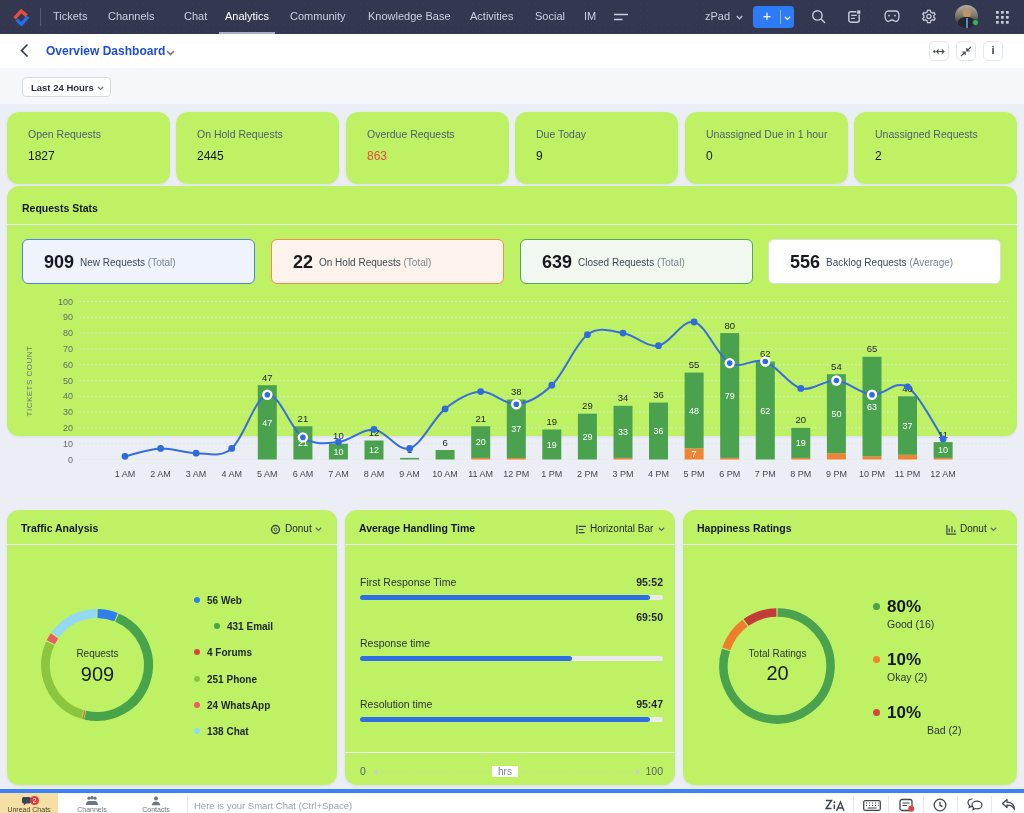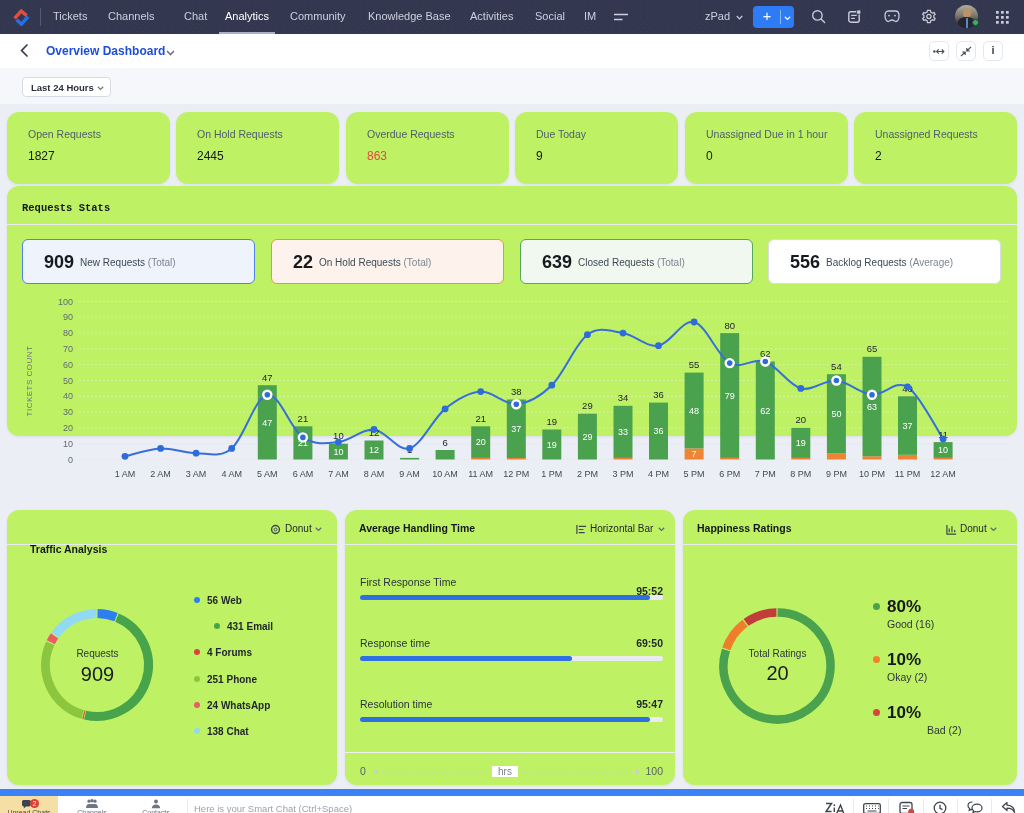--- a/index.html
+++ b/index.html
@@ -46,21 +46,21 @@
 
 .leg { position:absolute; font-size:10px; font-weight:bold; color:#23272c; }
 .leg .dot { display:inline-block; width:6px; height:6px; border-radius:50%; margin-right:7px; vertical-align:1px; }
 
 .aht-lbl { position:absolute; font-size:10.5px; color:#2b333b; }
 .aht-val { position:absolute; font-size:10.5px; font-weight:bold; color:#23272c; }
 .aht-track { position:absolute; width:303px; height:5px; border-radius:3px; background:#e9ebf0; }
 .aht-fill { height:5px; border-radius:3px; background:#2f6fe4; }
 
 
-.chatbar { position:absolute; left:0; top:789px; width:1024px; height:24px; background:#fff; border-top:7px solid #3b82f6; }
+.chatbar { position:absolute; left:0; top:789px; width:1024px; height:24px; background:#fff; border-top:4px solid #3b82f6; }
 .ctab { position:absolute; top:0; height:24px; text-align:center; }
 .ctab .cl { position:absolute; width:100%; top:13px; font-size:7px; color:#6b7280; }
 .cdiv { position:absolute; top:3px; width:1px; height:18px; background:#e6e9ee; }
 </style>
 </head>
 <body>
 
 <div class="nav">
   <svg class="abs" style="left:12px;top:8px" width="18" height="18" viewBox="0 0 18 18">
     <path d="M2.6 10.4 L9.2 3.0 L14.6 7.6" fill="none" stroke="#e2503d" stroke-width="3.4" stroke-linejoin="miter"></path>
@@ -180,21 +180,21 @@
   </div>
 <div class="card kpi" style="left:685px">
     <div class="lbl">Unassigned Due in 1 hour</div>
     <div class="val" style="color:#15181c">0</div>
   </div>
 <div class="card kpi" style="left:854px">
     <div class="lbl">Unassigned Requests</div>
     <div class="val" style="color:#15181c">2</div>
   </div>
 
-<div class="card" style="left:7px;top:186px;width:1010px;height:250px;font-family:Liberation Mono, monospace;">
+<div class="card" style="left:7px;top:186px;width:1010px;height:250px;">
   <div class="panel-title" style="position:absolute;left:15px;top:16px;">Requests Stats</div>
   <div class="abs" style="left:0;top:38px;width:1010px;height:1px;background:#e8eaef"></div>
 </div>
 
 <div class="schip" style="left:22px; background:#eef3fc; border-color:#4f82ea;">
     <div class="v">909</div>
     <div class="t" style="left:57px">New Requests <span>(Total)</span></div>
   </div>
 <div class="schip" style="left:271px; background:#fdf3ec; border-color:#ef8f4a;">
     <div class="v">22</div>
@@ -359,21 +359,21 @@
       <text x="865.0" y="188.0" text-anchor="middle" font-size="9" fill="#3f4a55">10 PM</text>
       <text x="900.5" y="188.0" text-anchor="middle" font-size="9" fill="#3f4a55">11 PM</text>
       <text x="936.1" y="188.0" text-anchor="middle" font-size="9" fill="#3f4a55">12 AM</text>
     </svg>
 </div>
 
 <div class="card" style="left:7px;top:510px;width:330px;height:275px;"></div>
 <div class="card" style="left:345px;top:510px;width:330px;height:275px;"></div>
 <div class="card" style="left:683px;top:510px;width:334px;height:275px;"></div>
 
-<div class="bp-title" style="left:30px;margin-top:21px;">Traffic Analysis</div>
+<div class="bp-title" style="left:21px;">Traffic Analysis</div>
 <div class="bp-title" style="left:359px;">Average Handling Time</div>
 <div class="bp-title" style="left:697px;">Happiness Ratings</div>
 <div class="bp-div" style="left:7px;width:330px;"></div>
 <div class="bp-div" style="left:345px;width:330px;"></div>
 <div class="bp-div" style="left:683px;width:334px;"></div>
 
 <div class="bp-sel" style="left:285px;">Donut</div>
 <svg class="abs" style="left:270px;top:524px" width="11" height="11" viewBox="0 0 12 12">
     <circle cx="6" cy="6" r="4.3" fill="none" stroke="#3c434c" stroke-width="1.5"></circle>
     <circle cx="6" cy="6" r="1.6" fill="none" stroke="#3c434c" stroke-width="1"></circle>
@@ -410,26 +410,26 @@
 <div class="abs" style="left:39px;top:663px;width:117px;text-align:center;font-size:20px;color:#191d22;">909</div>
 
 <div class="leg" style="left:194px;top:595px;"><span class="dot" style="background:#2d7ff0"></span>56 Web</div>
 <div class="leg" style="left:194px;top:621px;margin-left:20px;"><span class="dot" style="background:#47a44b"></span>431 Email</div>
 <div class="leg" style="left:194px;top:647px;"><span class="dot" style="background:#d8453e"></span>4 Forums</div>
 <div class="leg" style="left:194px;top:674px;"><span class="dot" style="background:#8cc63f"></span>251 Phone</div>
 <div class="leg" style="left:194px;top:700px;"><span class="dot" style="background:#ea5d66"></span>24 WhatsApp</div>
 <div class="leg" style="left:194px;top:726px;"><span class="dot" style="background:#92d9f4"></span>138 Chat</div>
 
 <div class="aht-lbl" style="left:360px;top:576px;">First Response Time</div>
-<div class="aht-val" style="right:361px;top:576px;margin-top:9px;">95:52</div>
+<div class="aht-val" style="right:361px;top:576px;">95:52</div>
 <div class="aht-track" style="left:360px;top:595px;">
     <div class="aht-fill" style="width:290px"></div>
   </div>
 <div class="aht-lbl" style="left:360px;top:637px;">Response time</div>
-<div class="aht-val" style="right:361px;top:637px;text-align:center;">69:50</div>
+<div class="aht-val" style="right:361px;top:611px;text-align:center;">69:50</div>
 <div class="aht-track" style="left:360px;top:656px;">
     <div class="aht-fill" style="width:212px"></div>
   </div>
 <div class="aht-lbl" style="left:360px;top:698px;">Resolution time</div>
 <div class="aht-val" style="right:361px;top:698px;">95:47</div>
 <div class="aht-track" style="left:360px;top:717px;">
     <div class="aht-fill" style="width:290px"></div>
   </div>
 <div class="abs" style="left:345px;top:752px;width:330px;height:1px;background:#eef0f4;"></div>
 <div class="abs" style="left:360px;top:765px;font-size:10.5px;color:#555f69;">0</div>

